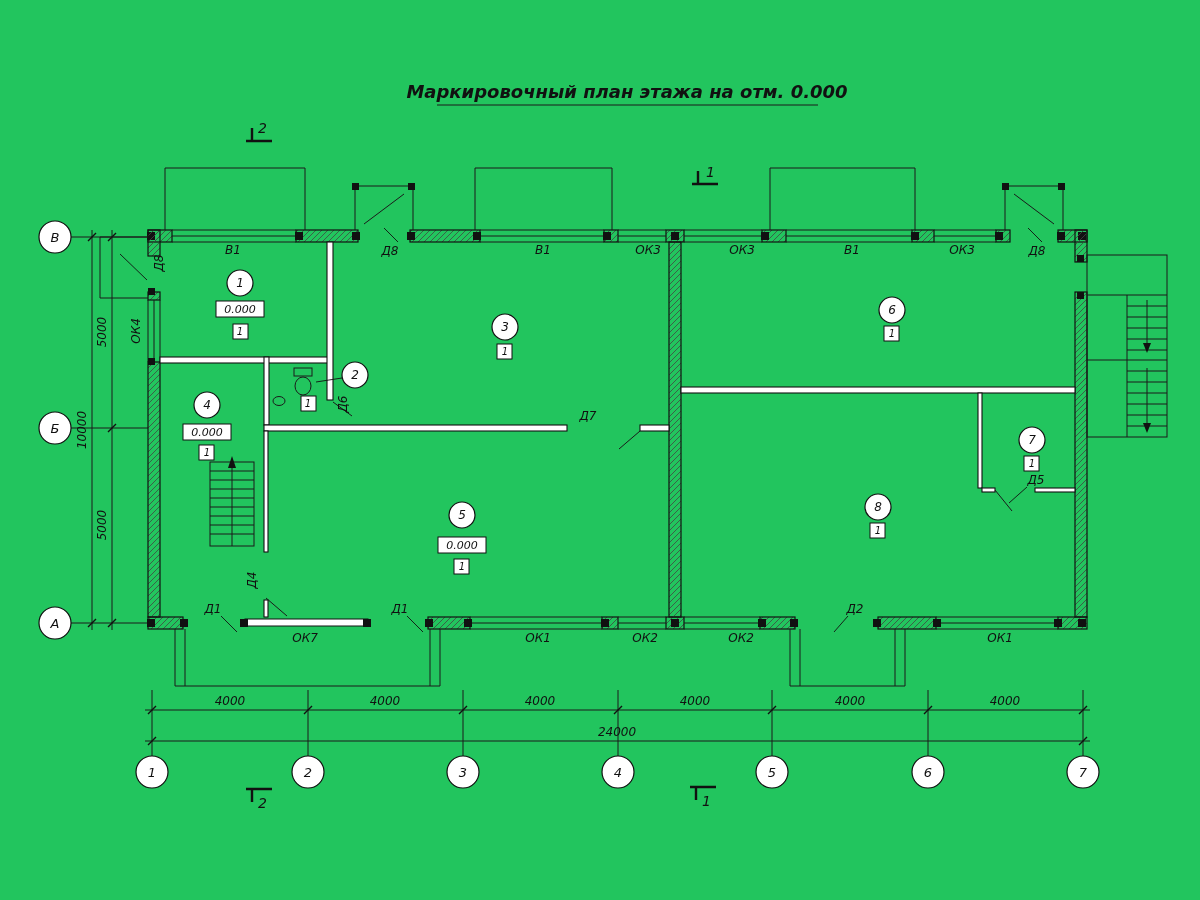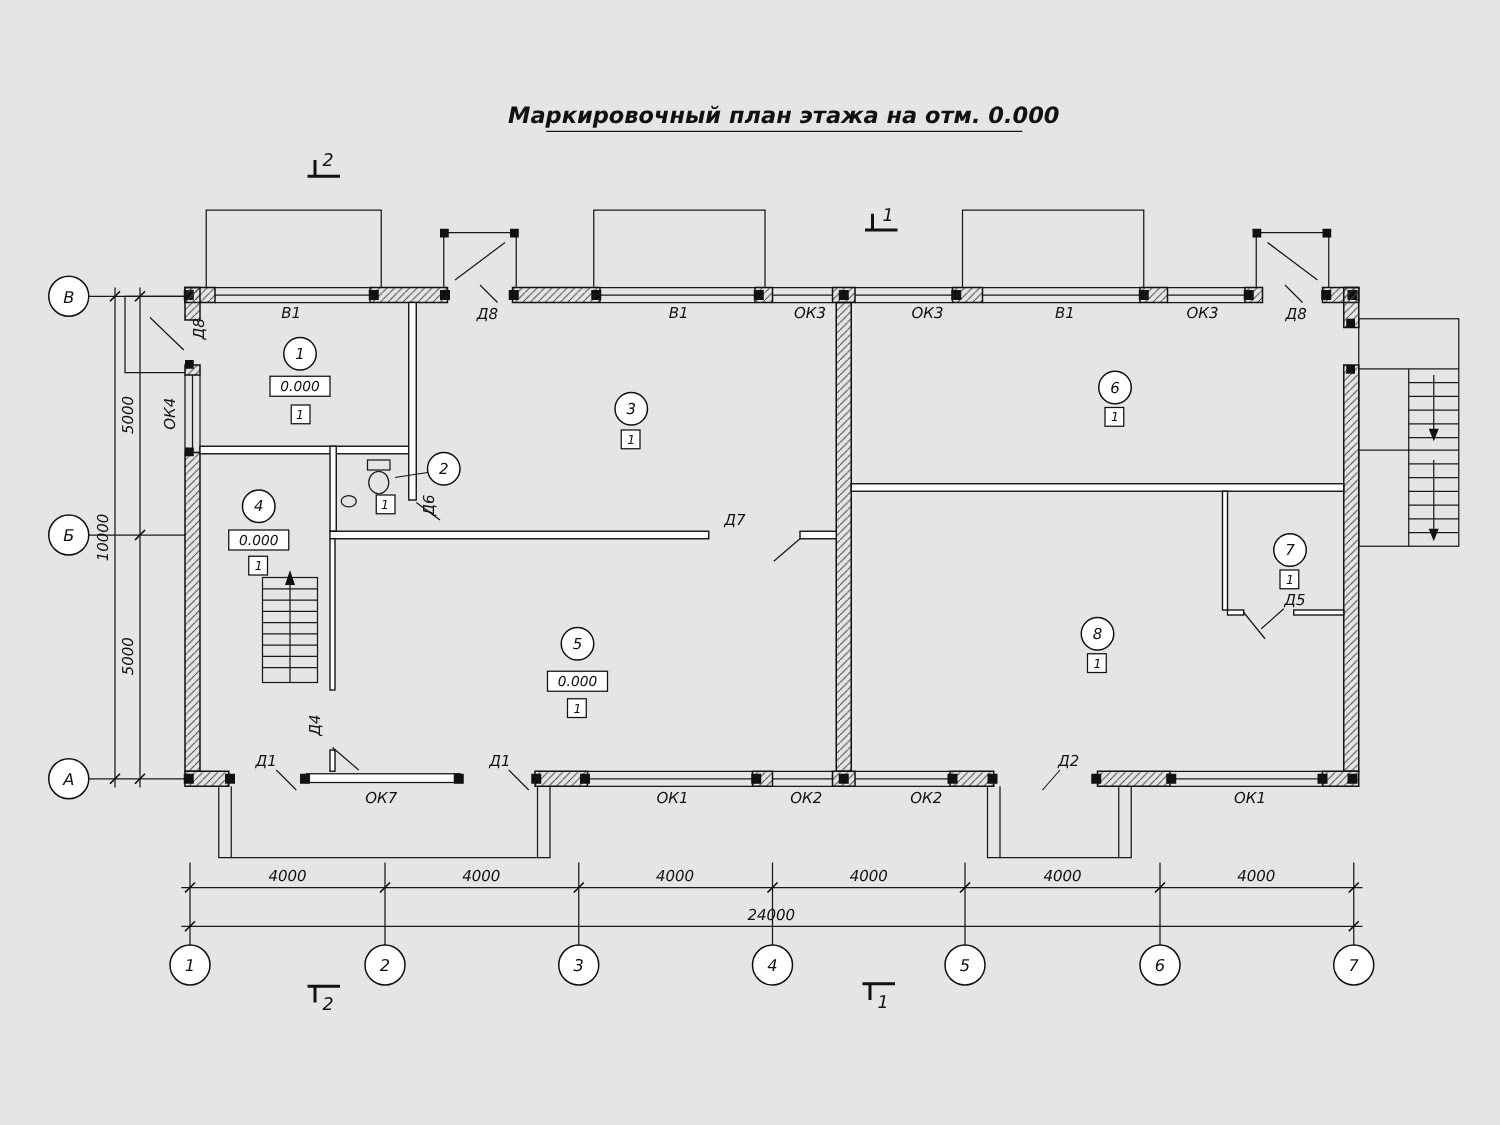--- a/index.html
+++ b/index.html
@@ -1,16 +1,16 @@
 <!DOCTYPE html>
 <html><head>
 <meta charset="utf-8">
 <style>
   html,body{margin:0;padding:0;background:#fff;}
-  .page{width:1200px;height:900px;background:#e5e5e5;position:relative;overflow:hidden;}
+  .page{width:1200px;height:900px;background:#22c55e;position:relative;overflow:hidden;}
   svg{display:block;}
   text{font-family:"DejaVu Sans",sans-serif;font-style:italic;fill:#111;}
   .ctr{text-anchor:middle;}
   .t10{font-size:10px;} .t11{font-size:11px;} .t12{font-size:12px;} .t13{font-size:13px;} .t14{font-size:14px;}
   .title-t{font-size:18px;font-weight:600;text-anchor:middle;}
   .thin{stroke:#1a1a1a;stroke-width:1;fill:none;}
   .wall{fill:url(#hatch);stroke:#111;stroke-width:1.2;}
   .pwall{fill:#fff;stroke:#111;stroke-width:1.1;}
   .sq{fill:#111;stroke:none;}
   .circ{fill:#fff;stroke:#111;stroke-width:1.2;}

